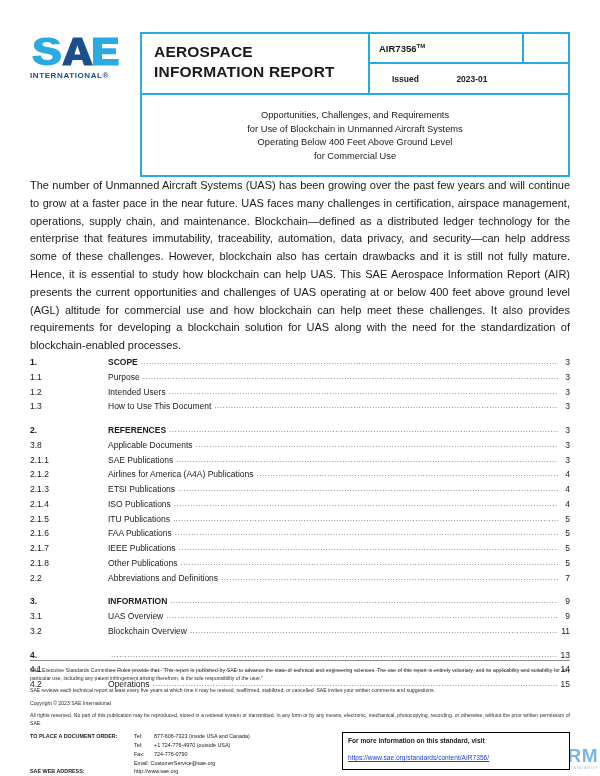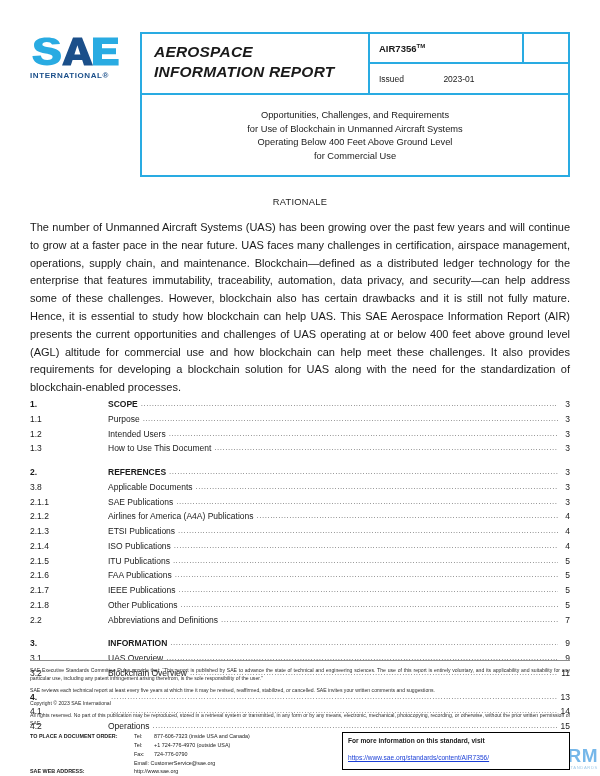--- a/index.html
+++ b/index.html
@@ -22,26 +22,25 @@
     font-size: 8px; font-weight: bold; letter-spacing: 0.6px;
     color: #1b4f8a; margin-top: 2px; text-align: left;
   }
 
   .hdr-table { flex: 1; border: 2px solid #29abe2; border-collapse: collapse; }
   .hdr-table td { border: 2px solid #29abe2; vertical-align: middle; }
   .doc-type {
     width: 228px; padding: 8px 12px 10px 12px;
     font-size: 15.5px; font-weight: bold; line-height: 1.32;
     letter-spacing: 0.2px;
-    font-style: italic;
   }
   .cell-docnum { padding: 5px 8px 5px 9px; font-size: 9.5px; font-weight: bold; height: 24px; }
   .cell-docnum sup { font-size: 6px; vertical-align: super; font-weight: bold; }
   .cell-blank { width: 46px; }
-  .cell-issued { padding: 5px 9px; font-size: 8.5px; height: 24px; }
+  .cell-issued { padding: 5px 22px; font-size: 8.5px; height: 24px; font-weight: bold; }
   .cell-issued .lbl { display: inline-block; width: 62px; }
   .cell-issued .val { display: inline-block; }
 
   .subject-row td { padding: 14px 10px 11px 10px; text-align: center; }
   .subject-text { font-size: 9.3px; line-height: 1.48; }
 
   
   .content { padding: 0 30px; }
   .section-heading {
     text-align: center; font-size: 9.3px; margin: 20px 0 12px 0;
@@ -161,21 +160,20 @@
           <div class="subject-text">Operating Below 400 Feet Above Ground Level</div>
           <div class="subject-text">for Commercial Use</div>
         </td>
       </tr>
     </tbody>
       </table>
   </div>
 
   <div class="content">
 
-    <div class="section-heading">RATIONALE</div>
     <div class="rationale-body">The number of Unmanned Aircraft Systems (UAS) has been growing over the past few years and will continue to grow at a faster pace in the near future. UAS faces many challenges in certification, airspace management, operations, supply chain, and maintenance. Blockchain—defined as a distributed ledger technology for the enterprise that features immutability, traceability, automation, data privacy, and security—can help address some of these challenges. However, blockchain also has certain drawbacks and it is still not fully mature. Hence, it is essential to study how blockchain can help UAS. This SAE Aerospace Information Report (AIR) presents the current opportunities and challenges of UAS operating at or below 400 feet above ground level (AGL) altitude for commercial use and how blockchain can help meet these challenges. It also provides requirements for developing a blockchain solution for UAS along with the need for the standardization of blockchain-enabled processes.</div>
 
 
     <div class="toc" id="toc-list">
         <div class="toc-row major">
           <span class="toc-num">1.</span>
           <span class="toc-title">SCOPE</span>
           <span class="toc-dots">....................................................................................................................................................................................................................................................................</span>
           <span class="toc-page">3</span>
         </div>

